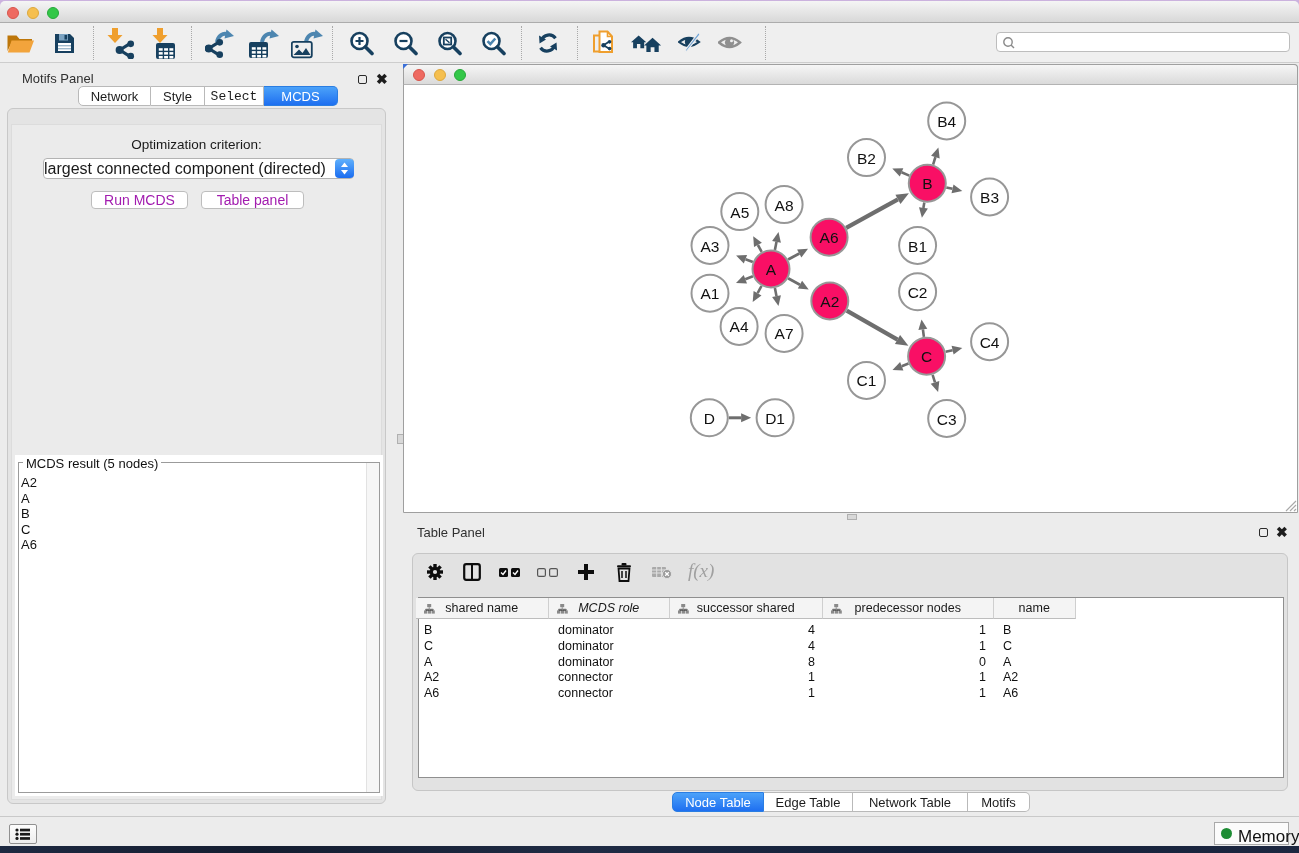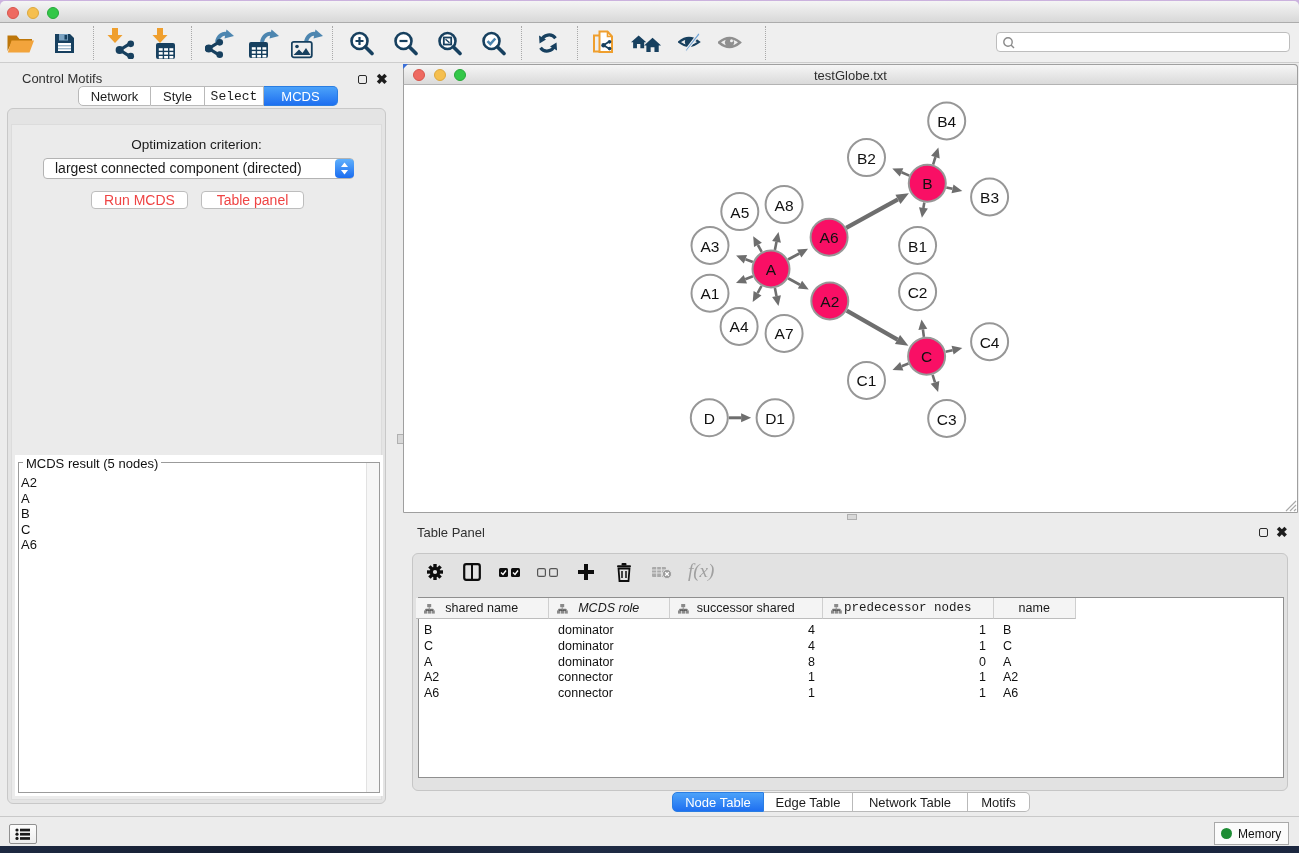--- a/index.html
+++ b/index.html
@@ -35,26 +35,26 @@
   font-size:13px; color:#1c1c1c; display:flex; align-items:center; justify-content:center; }
 .tab.first { border-left:1px solid #b9b9b9; border-radius:5px 0 0 5px; }
 .tab.last { border-radius:0 5px 5px 0; }
 .tab.sel { background:linear-gradient(#4ba2f9,#1e6ff0); color:#fff; border-color:#2a7de2; }
 #cp-container { left:7px; top:108px; width:379px; height:696px; background:#e4e4e4;
   border:1px solid #c8c8c8; border-radius:6px; }
 #cp-inner { left:11px; top:124px; width:371px; height:676px; background:#ebebeb;
   border:1px solid #dcdcdc; }
 #opt-label { left:0; top:137px; width:393px; text-align:center; font-size:13.5px; color:#1a1a1a; }
 #dropdown { left:43px; top:158px; width:311px; height:21px; background:#fff;
-  border:1px solid #b3b3b3; border-radius:4px; font-size:14px; color:#1a1a1a;
-  line-height:19px; padding-left:11px; }
+  border:1px solid #b3b3b3; border-radius:4px; font-size:16px; color:#1a1a1a;
+  line-height:19px; }
 #stepper { left:335px; top:159px; width:19px; height:19px;
   background:linear-gradient(#5fb0fc,#1a6cf0); border-radius:4px; }
 .btn { position:absolute; height:18px; background:#fff; border:1px solid #bdbdbd;
-  border-radius:4px; font-size:14px; color:#ef4444; text-align:center; line-height:16px; }
+  border-radius:4px; font-size:14px; color:#a21caf; text-align:center; line-height:16px; }
 
 #mcds-white { left:15px; top:455px; width:368px; height:341px; background:#fff; }
 #mcds-border { left:18px; top:462px; width:362px; height:331px; border:1px solid #9b9b9b; }
 #mcds-legend { left:23px; top:456px; background:#fff; padding:0 3px; font-size:13px; color:#111; }
 #mcds-scroll { left:366px; top:463px; width:13px; height:329px; background:#f6f6f6;
   border-left:1px solid #e2e2e2; }
 .mcds-item { position:absolute; left:21px; font-size:13px; color:#111; }
 
 #vsplit { left:397px; top:434px; width:7px; height:10px; background:#d8d8d8; border:1px solid #b0b0b0; }
 #hsplit { left:847px; top:514px; width:10px; height:6px; background:#d8d8d8; border:1px solid #b0b0b0; }
@@ -84,21 +84,21 @@
 .td { position:absolute; font-size:12.5px; color:#111; height:15.7px; line-height:15.7px; }
 
 
 #statusbar { left:0; top:816px; width:1299px; height:32px; background:#ececec;
   border-top:1px solid #c9c9c9; }
 #listbtn { left:9px; top:824px; width:28px; height:20px; background:linear-gradient(#fdfdfd,#ededed);
   border:1px solid #909090; border-radius:2px; }
 #membtn { left:1214px; top:822px; width:75px; height:23px; background:#fbfbfb;
   border:1px solid #a9a9a9; }
 #memdot { left:1221px; top:828px; width:11px; height:11px; border-radius:50%; background:#1d8c34; }
-#memtxt { left:1238px; top:827px; font-size:12px; color:#111; }
+#memtxt { left:1238px; top:827px; font-size:17px; color:#111; }
 #darkstrip { left:0; top:846px; width:1299px; height:7px;
   background:linear-gradient(90deg,#1d2941,#141d30 20%,#1f2b44 45%,#13203a 70%,#1c2740); }
 </style>
 </head>
 <body>
 <div class="abs" id="main"></div>
 <div class="abs" id="titlebar">
   <div class="tl t1"></div>
     <div class="tl t2"></div>
     <div class="tl t3"></div>
@@ -253,21 +253,21 @@
 <circle cx="11.5" cy="9.5" r="4.6" fill="#8f8f8f"></circle>
       <circle cx="13.5" cy="7.8" r="1.5" fill="#efefef"></circle>
     </svg>
     <div class="tsep" style="left:765px"></div>
   <div id="search"><svg width="16" height="16" style="margin:2px 0 0 4px">
         <circle cx="7" cy="7" r="4.2" fill="none" stroke="#8a8a8a" stroke-width="1.4"></circle>
         <line x1="10" y1="10" x2="13" y2="13" stroke="#8a8a8a" stroke-width="1.4"></line>
       </svg></div>
 </div>
 
-<div class="abs" id="cp-title">Control Motifs</div>
+<div class="abs" id="cp-title">Motifs Panel</div>
 <div class="winbtns" style="left:358px; top:72px;"><span class="sqbtn"></span></div>
 <div class="winbtns" style="left:376px; top:71px; font-size:14px; font-weight:bold;">✖</div>
 <div class="abs" id="cp-container"></div>
 <div class="abs" id="cp-inner"></div>
 <div class="tabbar" style="left:78px; top:86px;">
   <div class="tab first" style="width:73px;">Network</div>
   <div class="tab" style="width:54px;">Style</div>
   <div class="tab" style="width:59px;font-family:Liberation Mono, monospace;">Select</div>
   <div class="tab last sel" style="width:74px;">MCDS</div>
 </div>
@@ -290,21 +290,20 @@
 <div class="mcds-item" style="top:537px;">A6</div>
 
 <div class="abs" id="vsplit"></div>
 <div class="abs" id="hsplit"></div>
 
 <div class="abs" id="netwin"></div>
 <div class="abs" id="nw-titlebar">
   <div class="tl t1"></div>
     <div class="tl t2"></div>
     <div class="tl t3"></div>
-  <div class="title">testGlobe.txt</div>
 </div>
 <div class="abs" id="bluetri"></div>
 <div class="abs" id="graph">
 <svg width="893" height="426" style="position:absolute;left:0;top:0">
       <line x1="357.7" y1="165.9" x2="353.9" y2="159.0" stroke="#6e6e6e" stroke-width="2.6"></line>
       <polygon points="349.2,150.2 357.9,156.8 350.0,161.1" fill="#6e6e6e"></polygon>
       <line x1="370.9" y1="163.9" x2="372.5" y2="155.8" stroke="#6e6e6e" stroke-width="2.6"></line>
       <polygon points="374.5,146.0 376.9,156.7 368.1,154.9" fill="#6e6e6e"></polygon>
       <line x1="348.8" y1="176.0" x2="341.5" y2="173.2" stroke="#6e6e6e" stroke-width="2.6"></line>
       <polygon points="332.1,169.6 343.1,169.0 339.8,177.4" fill="#6e6e6e"></polygon>
@@ -474,21 +473,21 @@
     <g fill="#8a8a8a">
       <rect x="3.2" y="0" width="4" height="3.2"></rect>
       <rect x="0" y="6.4" width="3.2" height="3.2"></rect>
       <rect x="3.8" y="6.4" width="3.2" height="3.2"></rect>
       <rect x="7.6" y="6.4" width="3.2" height="3.2"></rect>
     </g>
     <g stroke="#8a8a8a" stroke-width="1">
       <path d="M5.2 3.2 v2 M1.6 6.4 v-1.2 h7.6 v1.2 M5.4 5.2 v1.2"></path>
     </g>
   </svg>
-<div class="th" style="left:822.5px;width:171.5px;font-family:Liberation Mono, monospace;">predecessor nodes</div>
+<div class="th" style="left:822.5px;width:171.5px;">predecessor nodes</div>
 <svg class="abs" style="left:830.5px;top:604px" width="11" height="10" viewBox="0 0 11 10">
     <g fill="#8a8a8a">
       <rect x="3.2" y="0" width="4" height="3.2"></rect>
       <rect x="0" y="6.4" width="3.2" height="3.2"></rect>
       <rect x="3.8" y="6.4" width="3.2" height="3.2"></rect>
       <rect x="7.6" y="6.4" width="3.2" height="3.2"></rect>
     </g>
     <g stroke="#8a8a8a" stroke-width="1">
       <path d="M5.2 3.2 v2 M1.6 6.4 v-1.2 h7.6 v1.2 M5.4 5.2 v1.2"></path>
     </g>

